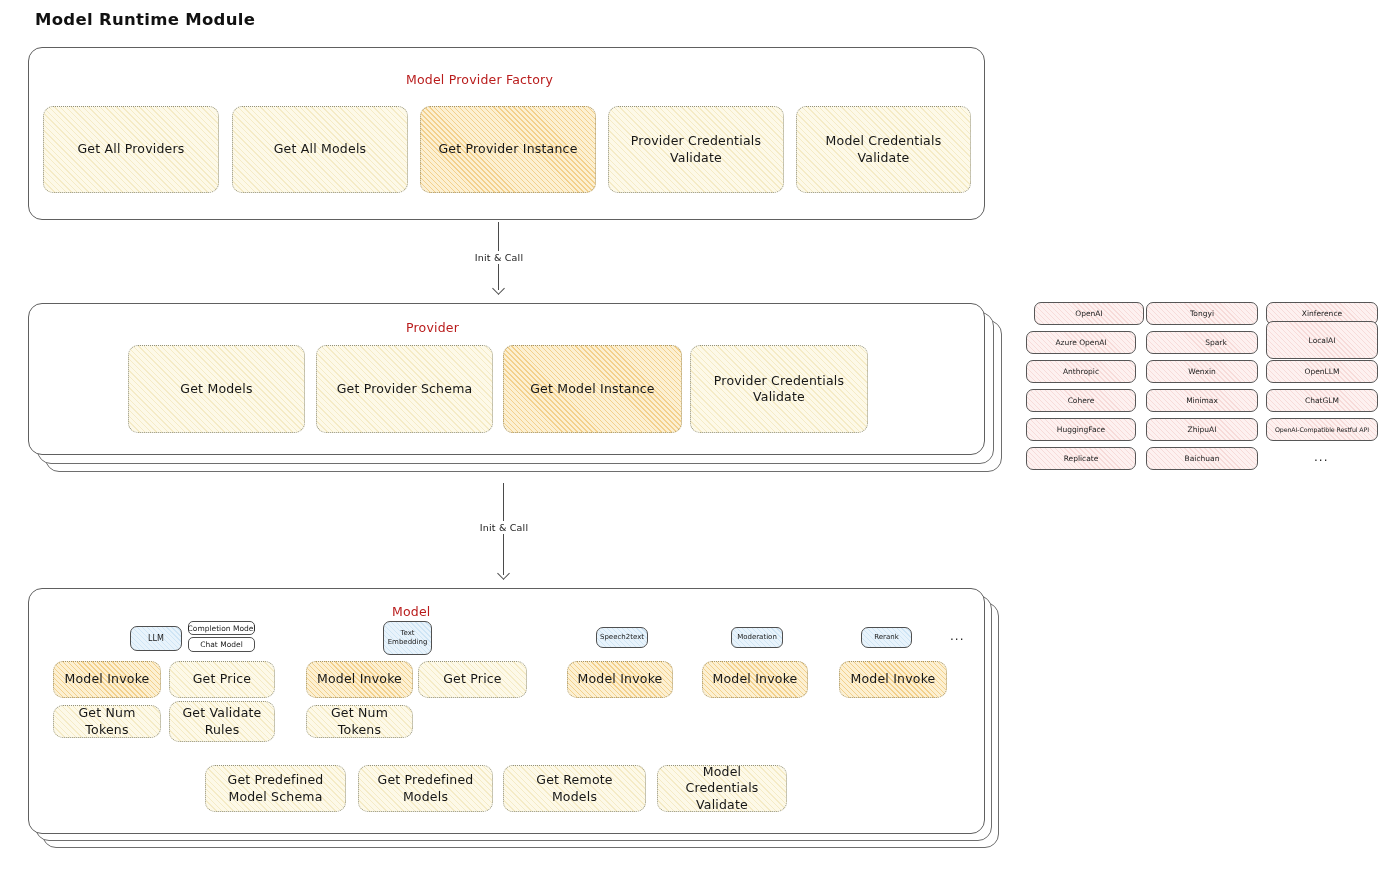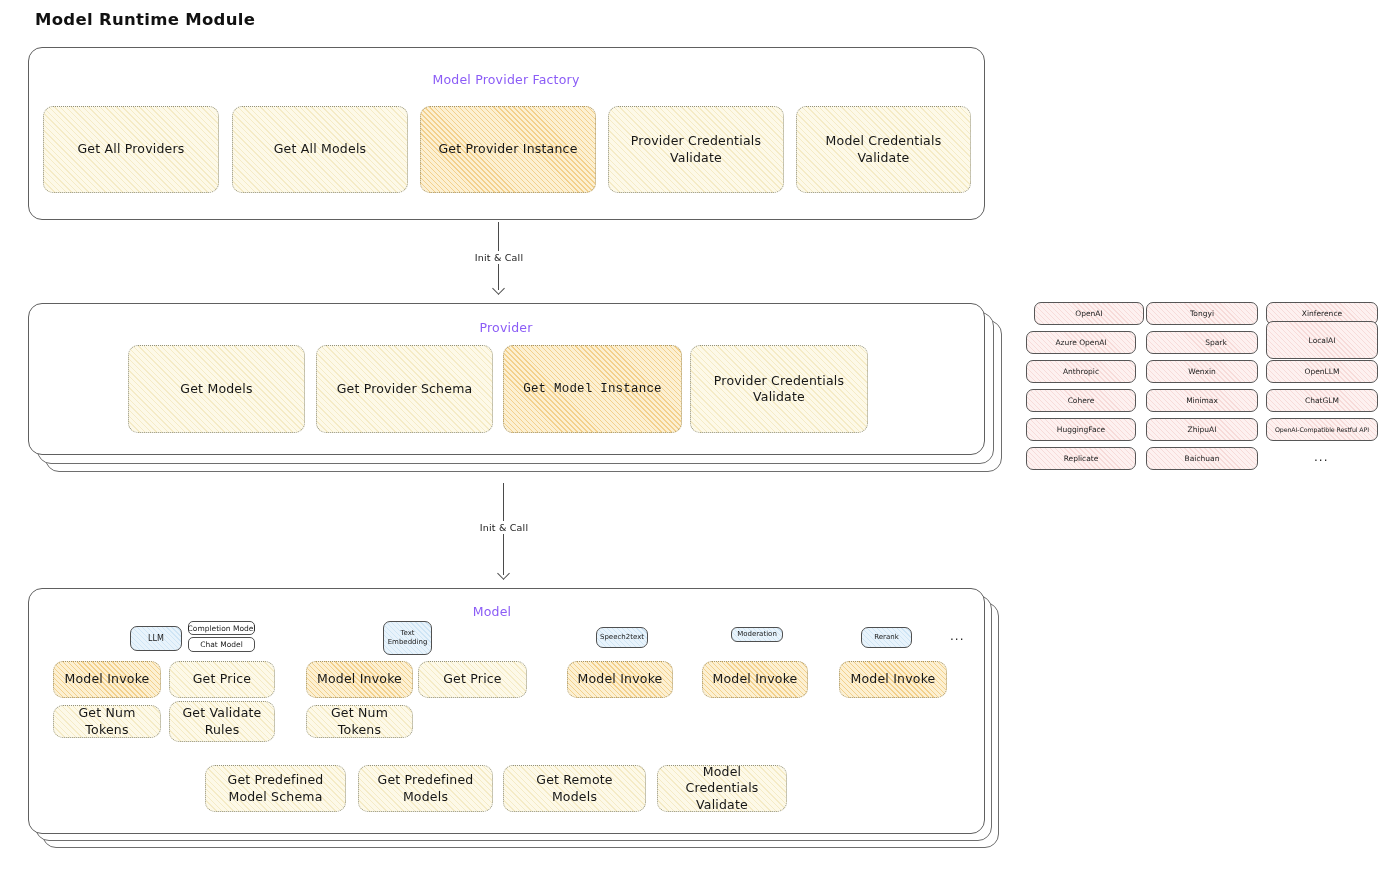--- a/index.html
+++ b/index.html
@@ -14,21 +14,21 @@
   .bigbox{
     position:absolute;background:#fff;border:1.4px solid #606060;border-radius:14px;
     box-sizing:border-box;z-index:3;
   }
   .stack{
     position:absolute;background:#fff;border:1.2px solid #6e6e6e;border-radius:14px;
     box-sizing:border-box;
   }
   .z2{z-index:2}.z1{z-index:1}
   .boxtitle{
-    position:absolute;z-index:4;font-size:12.5px;color:#8b5cf6;text-align:center;
+    position:absolute;z-index:4;font-size:12.5px;color:#b91c1c;
     width:200px;letter-spacing:.2px;
   }
   .method{
     position:absolute;z-index:4;display:flex;align-items:center;justify-content:center;
     text-align:center;border:1.6px dotted #91917f;border-radius:10px;font-size:12.5px;
     line-height:1.3;padding:2px 8px;box-sizing:border-box;color:#161616;letter-spacing:.2px;
     background:repeating-linear-gradient(45deg,#fdf9e8 0px,#fdf9e8 3px,#f5ebc6 3px,#f5ebc6 4px);
   }
   .method.hl{
     background:repeating-linear-gradient(45deg,#fcf0d2 0px,#fcf0d2 2.5px,#f3d08c 2.5px,#f3d08c 3.5px);
@@ -83,21 +83,21 @@
   <div class="arrow-line" style="left:498px;top:222px;height:68px;"></div>
   <div class="arrow-head" style="left:494px;top:284px;"></div>
   <div class="arrow-label" style="left:499px;top:251px;">Init &amp; Call</div>
 
   <div class="stack z1" style="left:45px;top:320px;width:957px;height:152px;"></div>
   <div class="stack z2" style="left:37px;top:312px;width:957px;height:152px;"></div>
   <div class="bigbox" style="left:28px;top:303px;width:957px;height:152px;"></div>
   <div class="boxtitle" style="left:406px;top:320px;">Provider</div>
   <div class="method" style="left:128px;top:345px;width:177px;height:88px;">Get Models</div>
   <div class="method" style="left:316px;top:345px;width:177px;height:88px;">Get Provider Schema</div>
-  <div class="method hl" style="left:503px;top:345px;width:179px;height:88px;font-family:Liberation Mono, monospace;">Get Model Instance</div>
+  <div class="method hl" style="left:503px;top:345px;width:179px;height:88px;">Get Model Instance</div>
   <div class="method" style="left:690px;top:345px;width:178px;height:88px;">Provider Credentials Validate</div>
 
   <div class="vendor" style="left:1026px;top:302px;width:110px;height:23px;margin-left:8px;">OpenAI</div>
   <div class="vendor" style="left:1146px;top:302px;width:112px;height:23px;">Tongyi</div>
   <div class="vendor" style="left:1266px;top:302px;width:112px;height:23px;">Xinference</div>
   <div class="vendor" style="left:1026px;top:331px;width:110px;height:23px;">Azure OpenAI</div>
   <div class="vendor" style="left:1146px;top:331px;width:112px;height:23px;padding-left:28px;">Spark</div>
   <div class="vendor" style="left:1266px;top:321px;width:112px;height:38px;">LocalAI</div>
   <div class="vendor" style="left:1026px;top:360px;width:110px;height:23px;">Anthropic</div>
   <div class="vendor" style="left:1146px;top:360px;width:112px;height:23px;">Wenxin</div>
@@ -119,21 +119,21 @@
   <div class="stack z1" style="left:42px;top:602px;width:957px;height:246px;"></div>
   <div class="stack z2" style="left:35px;top:595px;width:957px;height:246px;"></div>
   <div class="bigbox" style="left:28px;top:588px;width:957px;height:246px;"></div>
   <div class="boxtitle" style="left:392px;top:604px;">Model</div>
 
   <div class="tag-blue" style="left:130px;top:626px;width:52px;height:25px;">LLM</div>
   <div class="tag-white" style="left:188px;top:621px;width:67px;height:14px;">Completion Model</div>
   <div class="tag-white" style="left:188px;top:637px;width:67px;height:15px;">Chat Model</div>
   <div class="tag-blue sm" style="left:383px;top:621px;width:49px;height:34px;">Text Embedding</div>
   <div class="tag-blue sm" style="left:596px;top:627px;width:52px;height:21px;">Speech2text</div>
-  <div class="tag-blue sm" style="left:731px;top:627px;width:52px;height:15px;border-radius:6px;">Moderation</div>
+  <div class="tag-blue sm" style="left:731px;top:627px;width:52px;height:21px;border-radius:6px;">Moderation</div>
   <div class="tag-blue sm" style="left:861px;top:627px;width:51px;height:21px;">Rerank</div>
   <div class="dots" style="left:950px;top:629px;">...</div>
 
   <div class="method hl" style="left:53px;top:661px;width:108px;height:37px;">Model Invoke</div>
   <div class="method" style="left:169px;top:661px;width:106px;height:37px;">Get Price</div>
   <div class="method hl" style="left:306px;top:661px;width:107px;height:37px;">Model Invoke</div>
   <div class="method" style="left:418px;top:661px;width:109px;height:37px;">Get Price</div>
   <div class="method hl" style="left:567px;top:661px;width:106px;height:37px;">Model Invoke</div>
   <div class="method hl" style="left:702px;top:661px;width:106px;height:37px;">Model Invoke</div>
   <div class="method hl" style="left:839px;top:661px;width:108px;height:37px;">Model Invoke</div>

